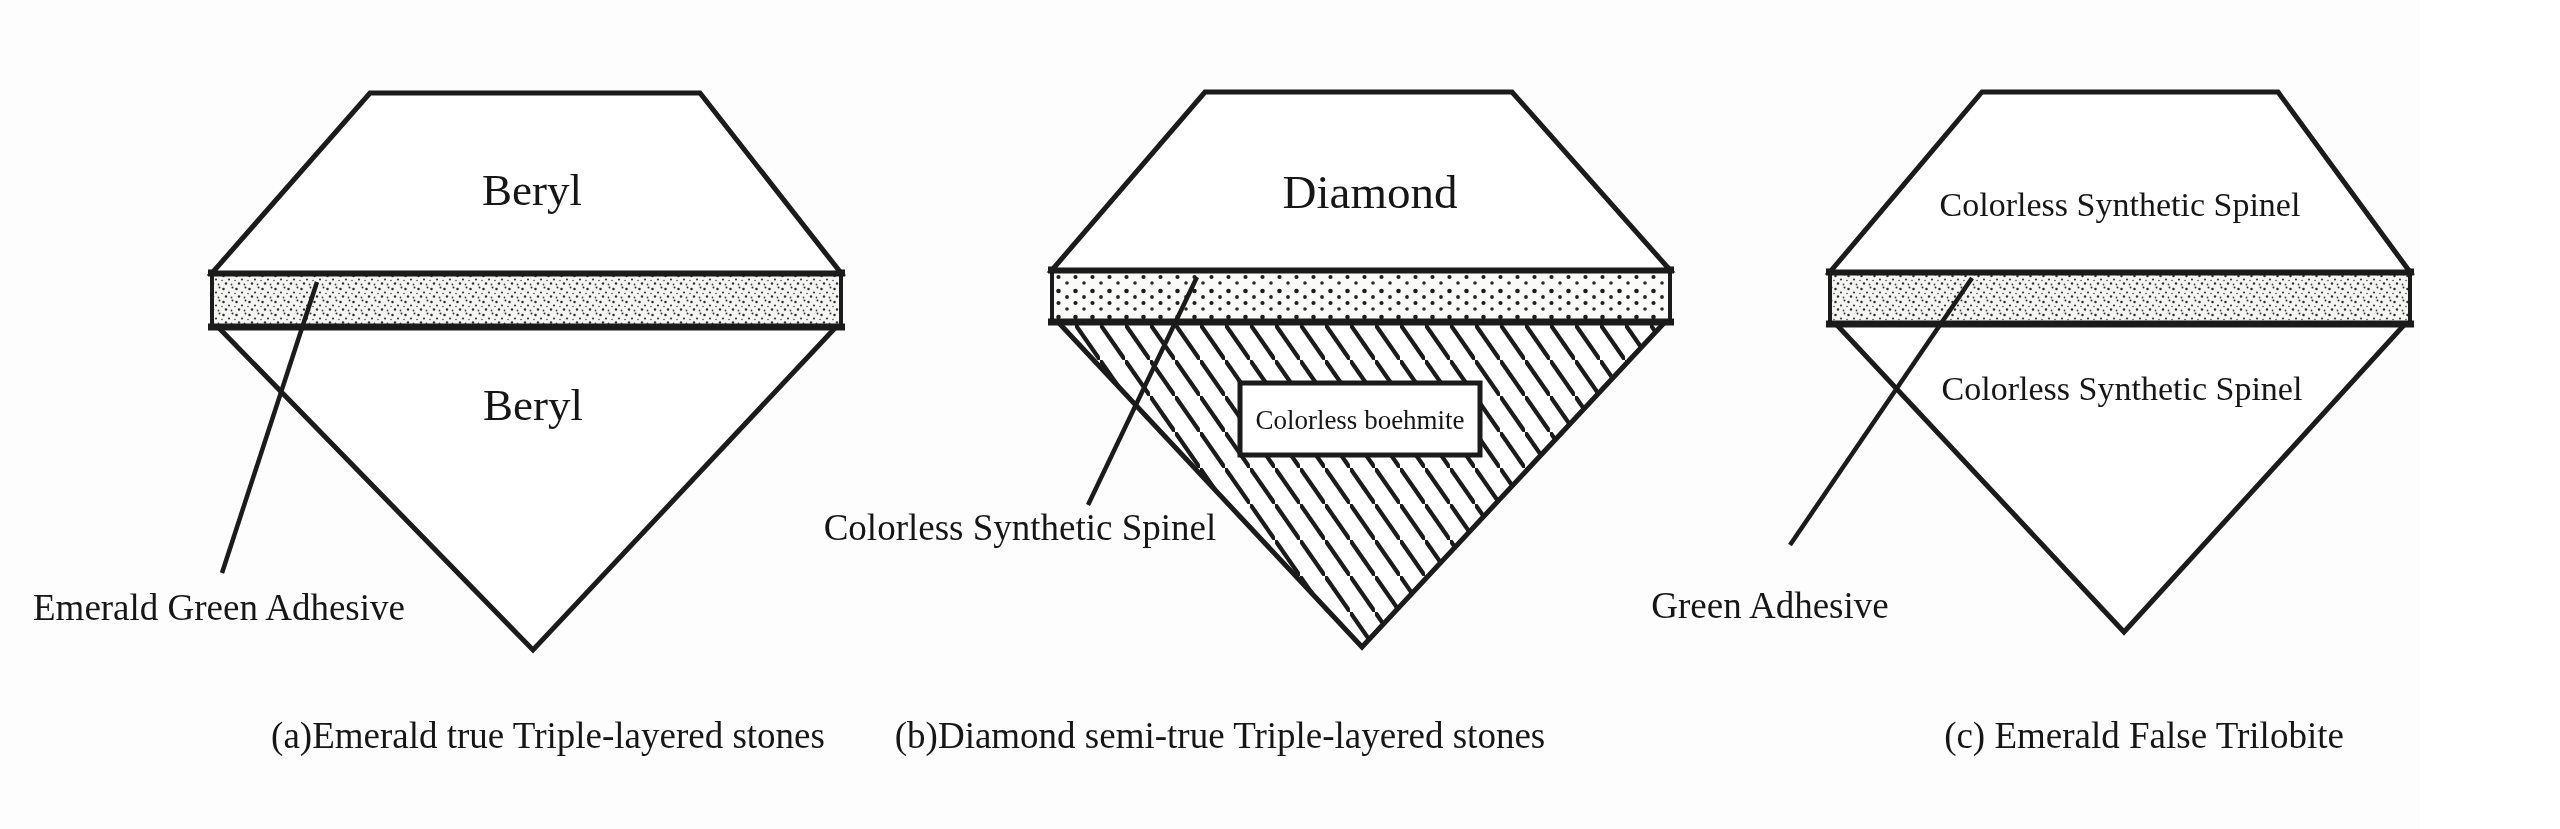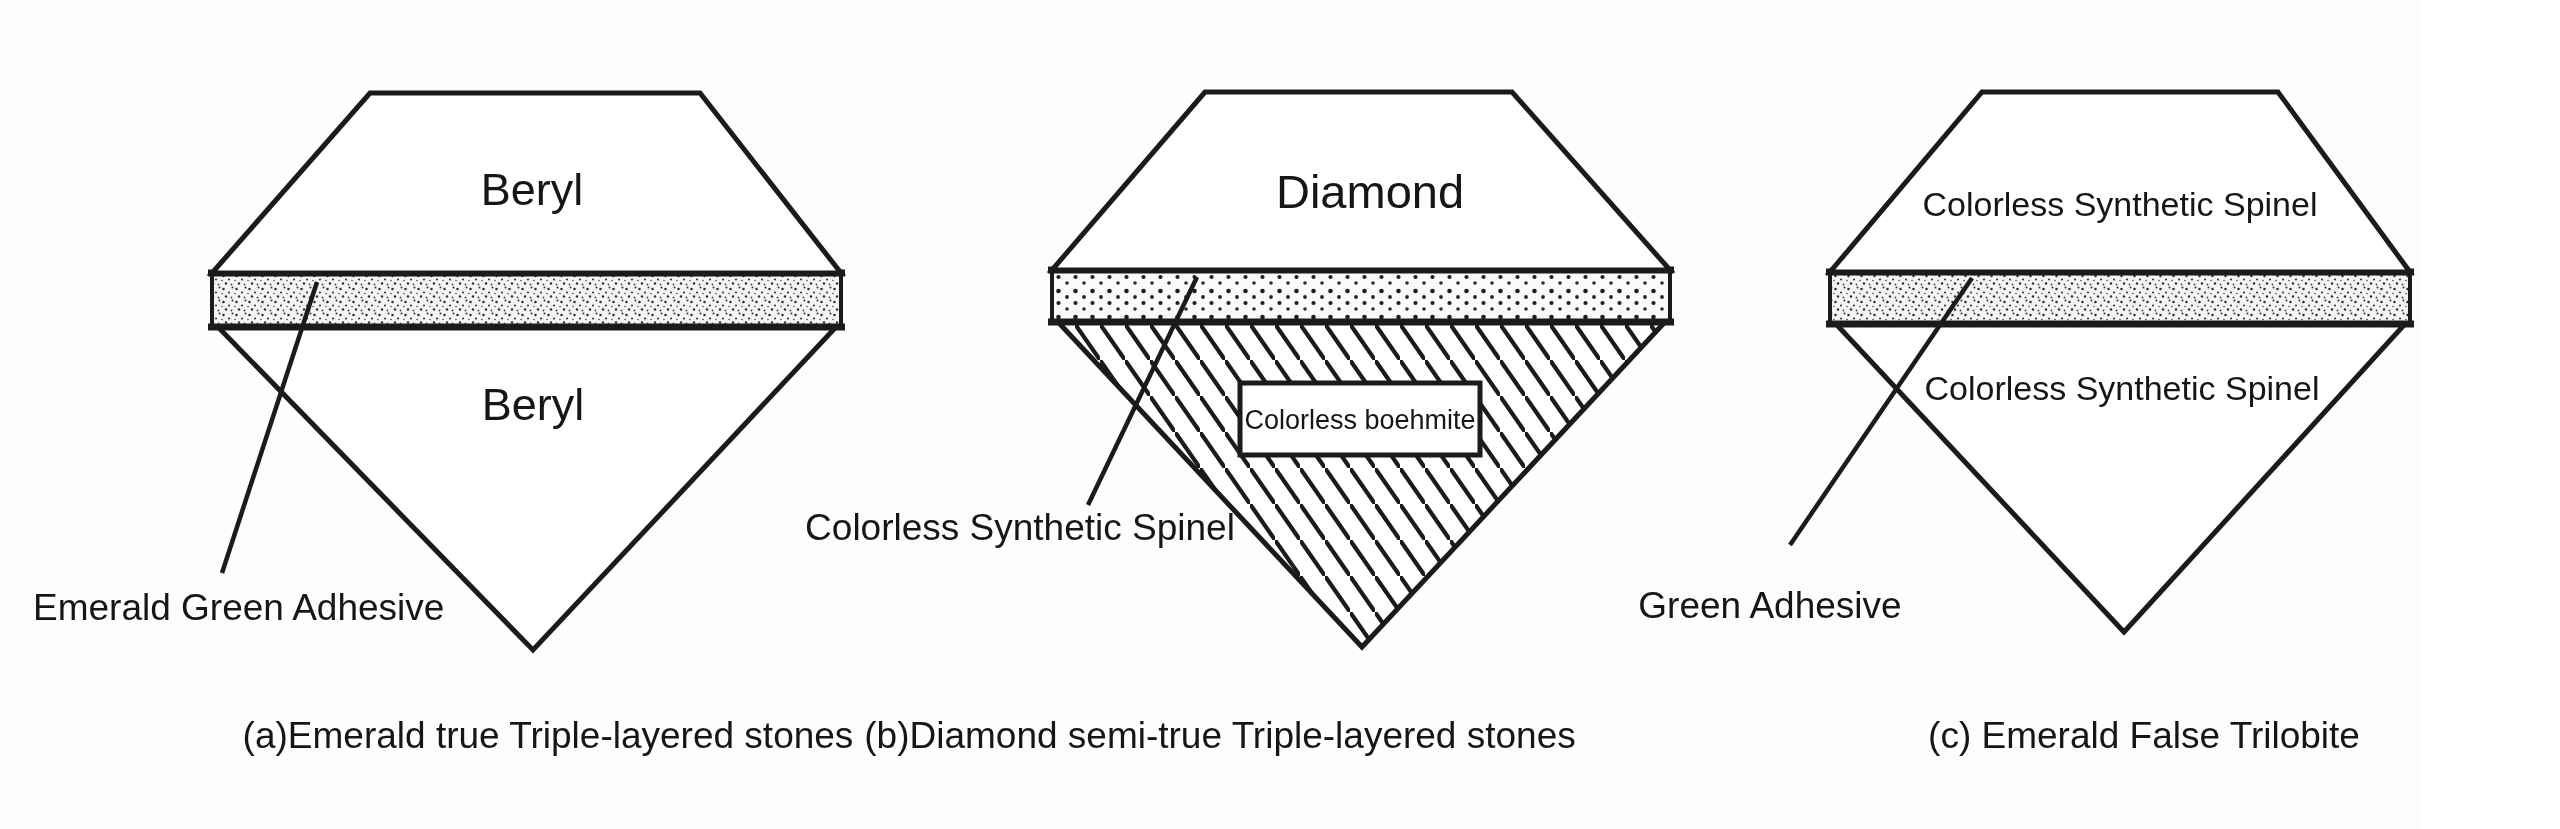--- a/index.html
+++ b/index.html
@@ -1,20 +1,20 @@
 <!DOCTYPE html>
 <html><head>
 <meta charset="utf-8">
 <style>
   html,body{margin:0;padding:0;background:#ffffff;}
   .page{
     position:relative;
     width:2420px;height:829px;
     background:#fdfdfd;
-    font-family:Liberation Sans, sans-serif;
+    font-family:Liberation Serif, serif;
     overflow:hidden;
   }
   svg{display:block;width:2560px;height:829px;}
   text{fill:#161616;}
   .stone-name{font-size:45px;}
   .stone-name-b{font-size:47px;}
   .inner-label{font-size:34px;}
   .annotation{font-size:37px;}
   .box-label{font-size:27px;}
   .caption{font-size:37px;}

